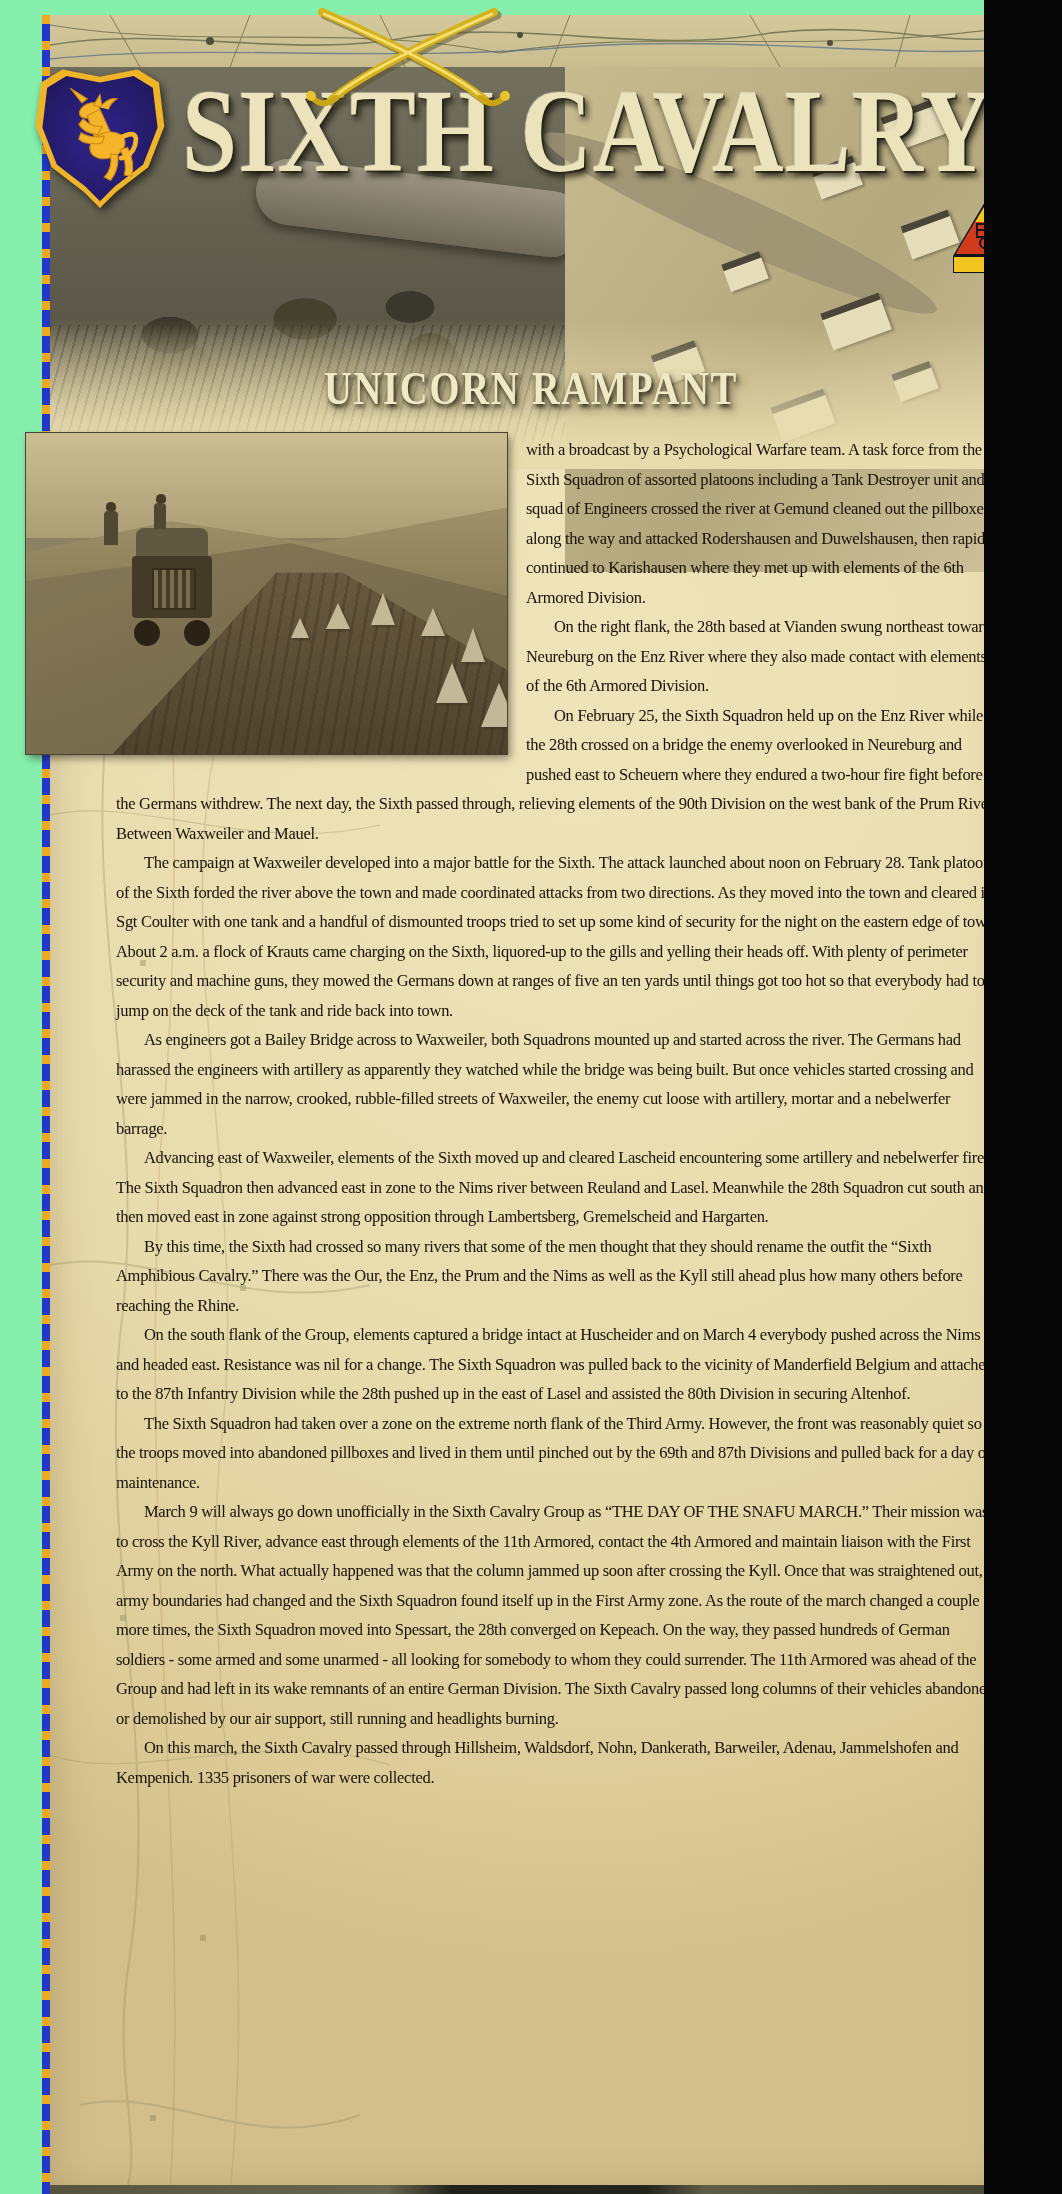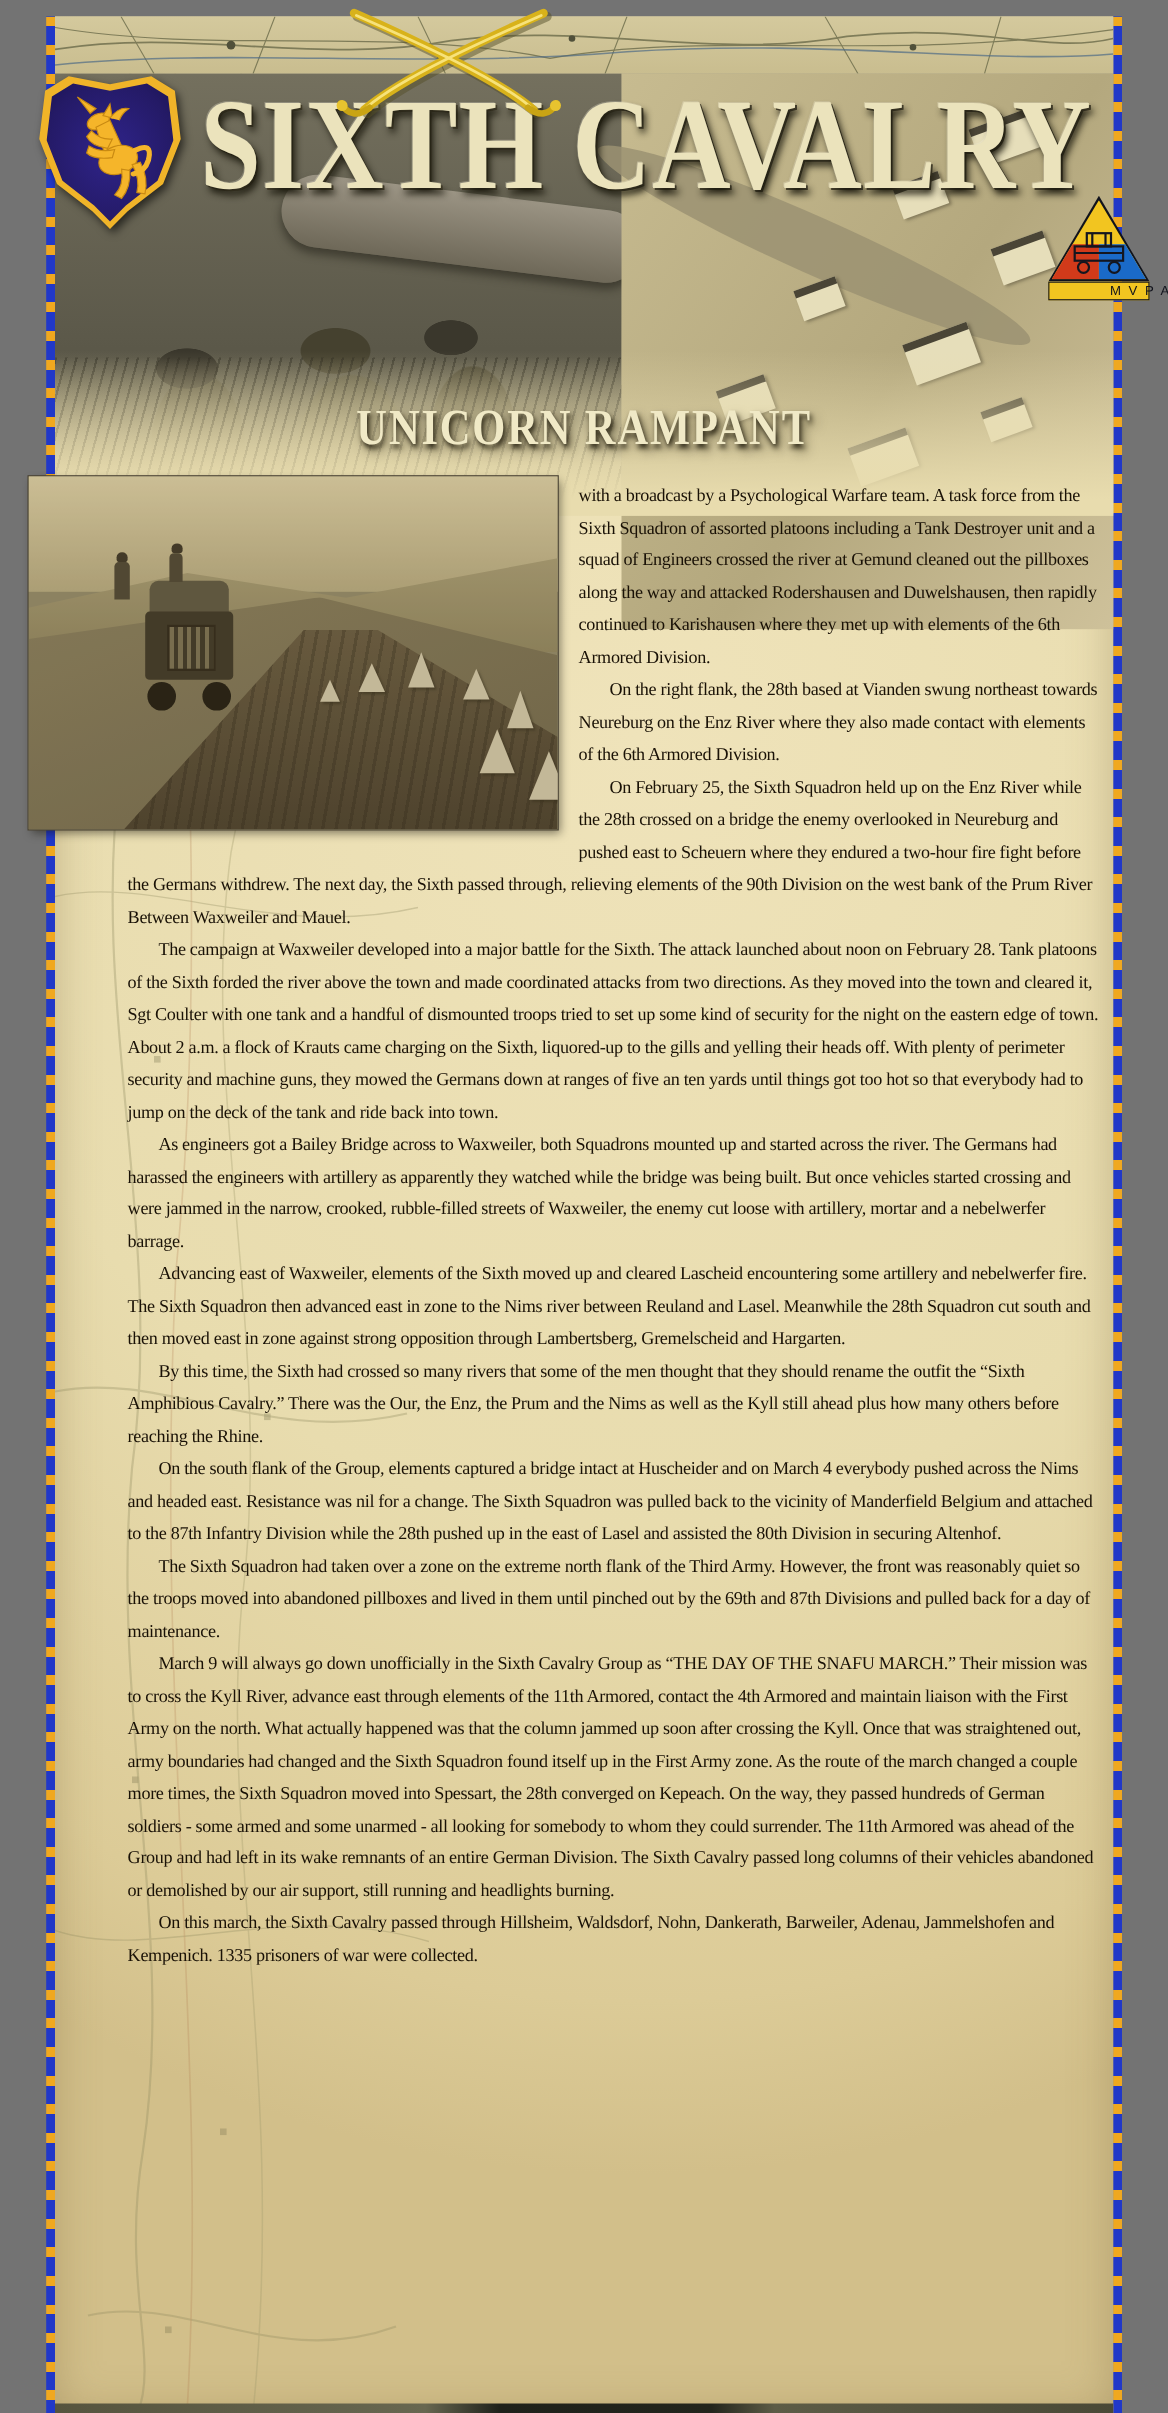--- a/index.html
+++ b/index.html
@@ -1,16 +1,16 @@
 <!DOCTYPE html>
 <html><head>
 <meta charset="utf-8">
 <style>
   html,body{margin:0;padding:0;background:#060606;}
-  .screen{position:relative;width:1062px;height:2194px;background:#737373;overflow:hidden;
+  .screen{position:relative;width:984px;height:2194px;background:#86efac;overflow:hidden;
           font-family:"Liberation Serif", serif;}
 
   
   .chk{position:absolute;top:15px;width:8px;height:2179px;z-index:1;
        background:repeating-linear-gradient(180deg,#f0a81f 0 9px,#2138c8 9px 26px);}
   .chk.left{left:42px;}
   .chk.right{left:1012px;}
 
   
   .content{position:absolute;left:50px;top:15px;width:962px;height:2179px;z-index:2;

